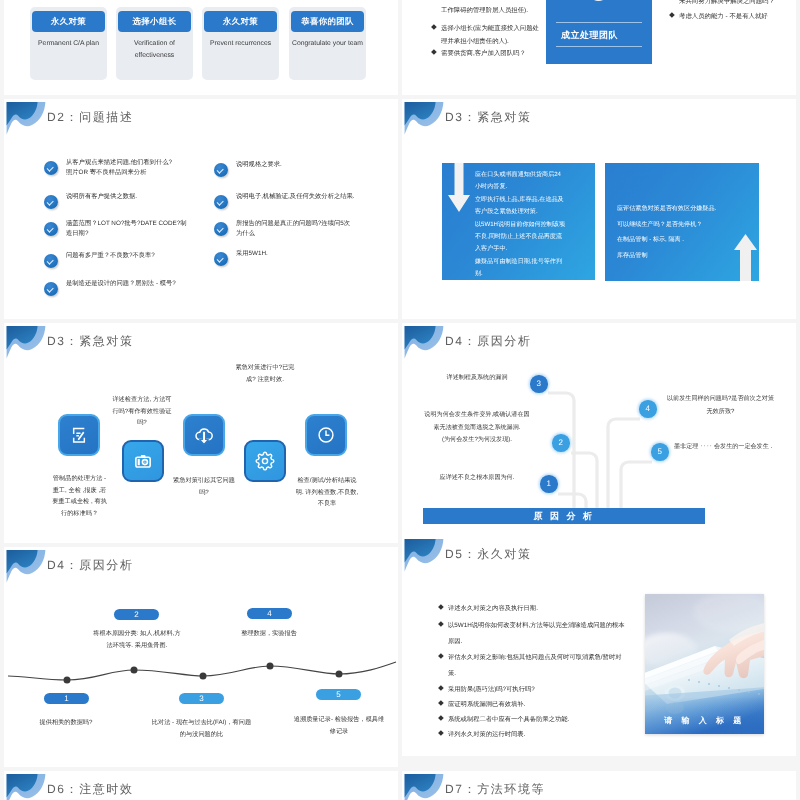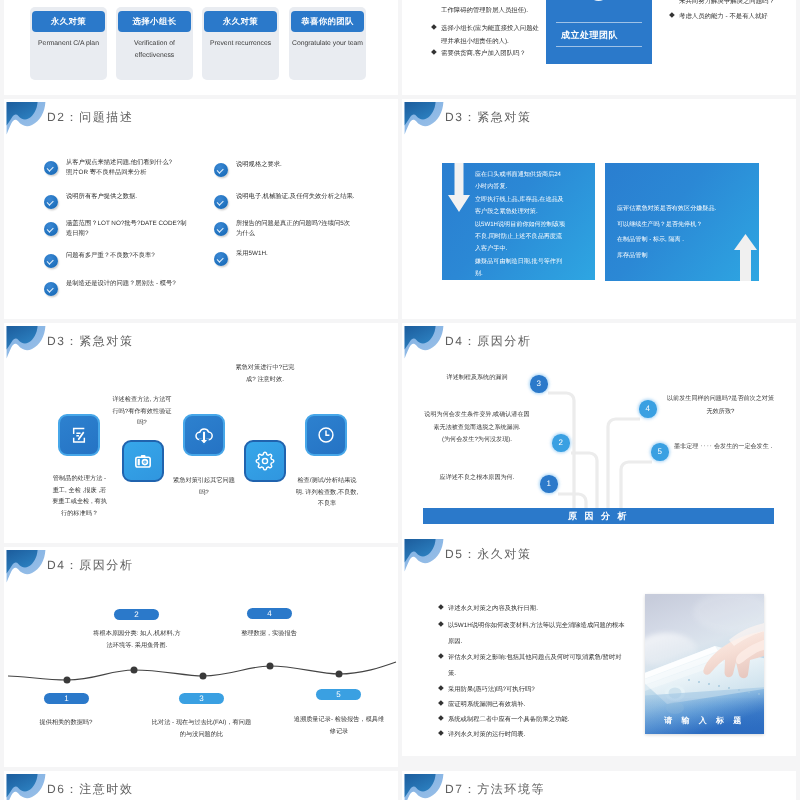--- a/index.html
+++ b/index.html
@@ -255,21 +255,21 @@
       </div>
 <div class="treetxt" style="left:20px;top:49px;width:110px;text-align:center;">详述制程及系统的漏洞</div>
 <div class="num" style="left:237px;top:77px;background:#3aa0e2;box-shadow:0 0 2.5px 1.5px rgba(110,185,240,.45);">
         <span>4</span>
       </div>
 <div class="treetxt" style="left:262px;top:70px;width:113px;text-align:center;">以前发生同样的问题吗?是否前次之对策无效所致?</div>
 <div class="num" style="left:249px;top:120px;background:#3aa0e2;box-shadow:0 0 2.5px 1.5px rgba(110,185,240,.45);">
         <span>5</span>
       </div>
 <div class="treetxt" style="left:272px;top:118px;width:125px;text-align:left;">墨非定理 ‥‥ 会发生的一定会发生 .</div>
-<div class="bluebar" style="left:21px;top:185px;width:351px;height:16px;">
+<div class="bluebar" style="left:21px;top:185px;width:282px;height:16px;">
         <span>原 因 分 析</span>
       </div>
 </div>
 <div class="slide c1" style="top:547px;">
 <svg class="swoosh" viewBox="0 0 40 34">
         <defs>
           <linearGradient id="sgAcornerswooshlogo" x1="0.15" y1="0" x2="0.75" y2="0.95">
             <stop offset="0" stop-color="#1d5f9f"></stop>
             <stop offset="1" stop-color="#2f86c6"></stop>
           </linearGradient>

